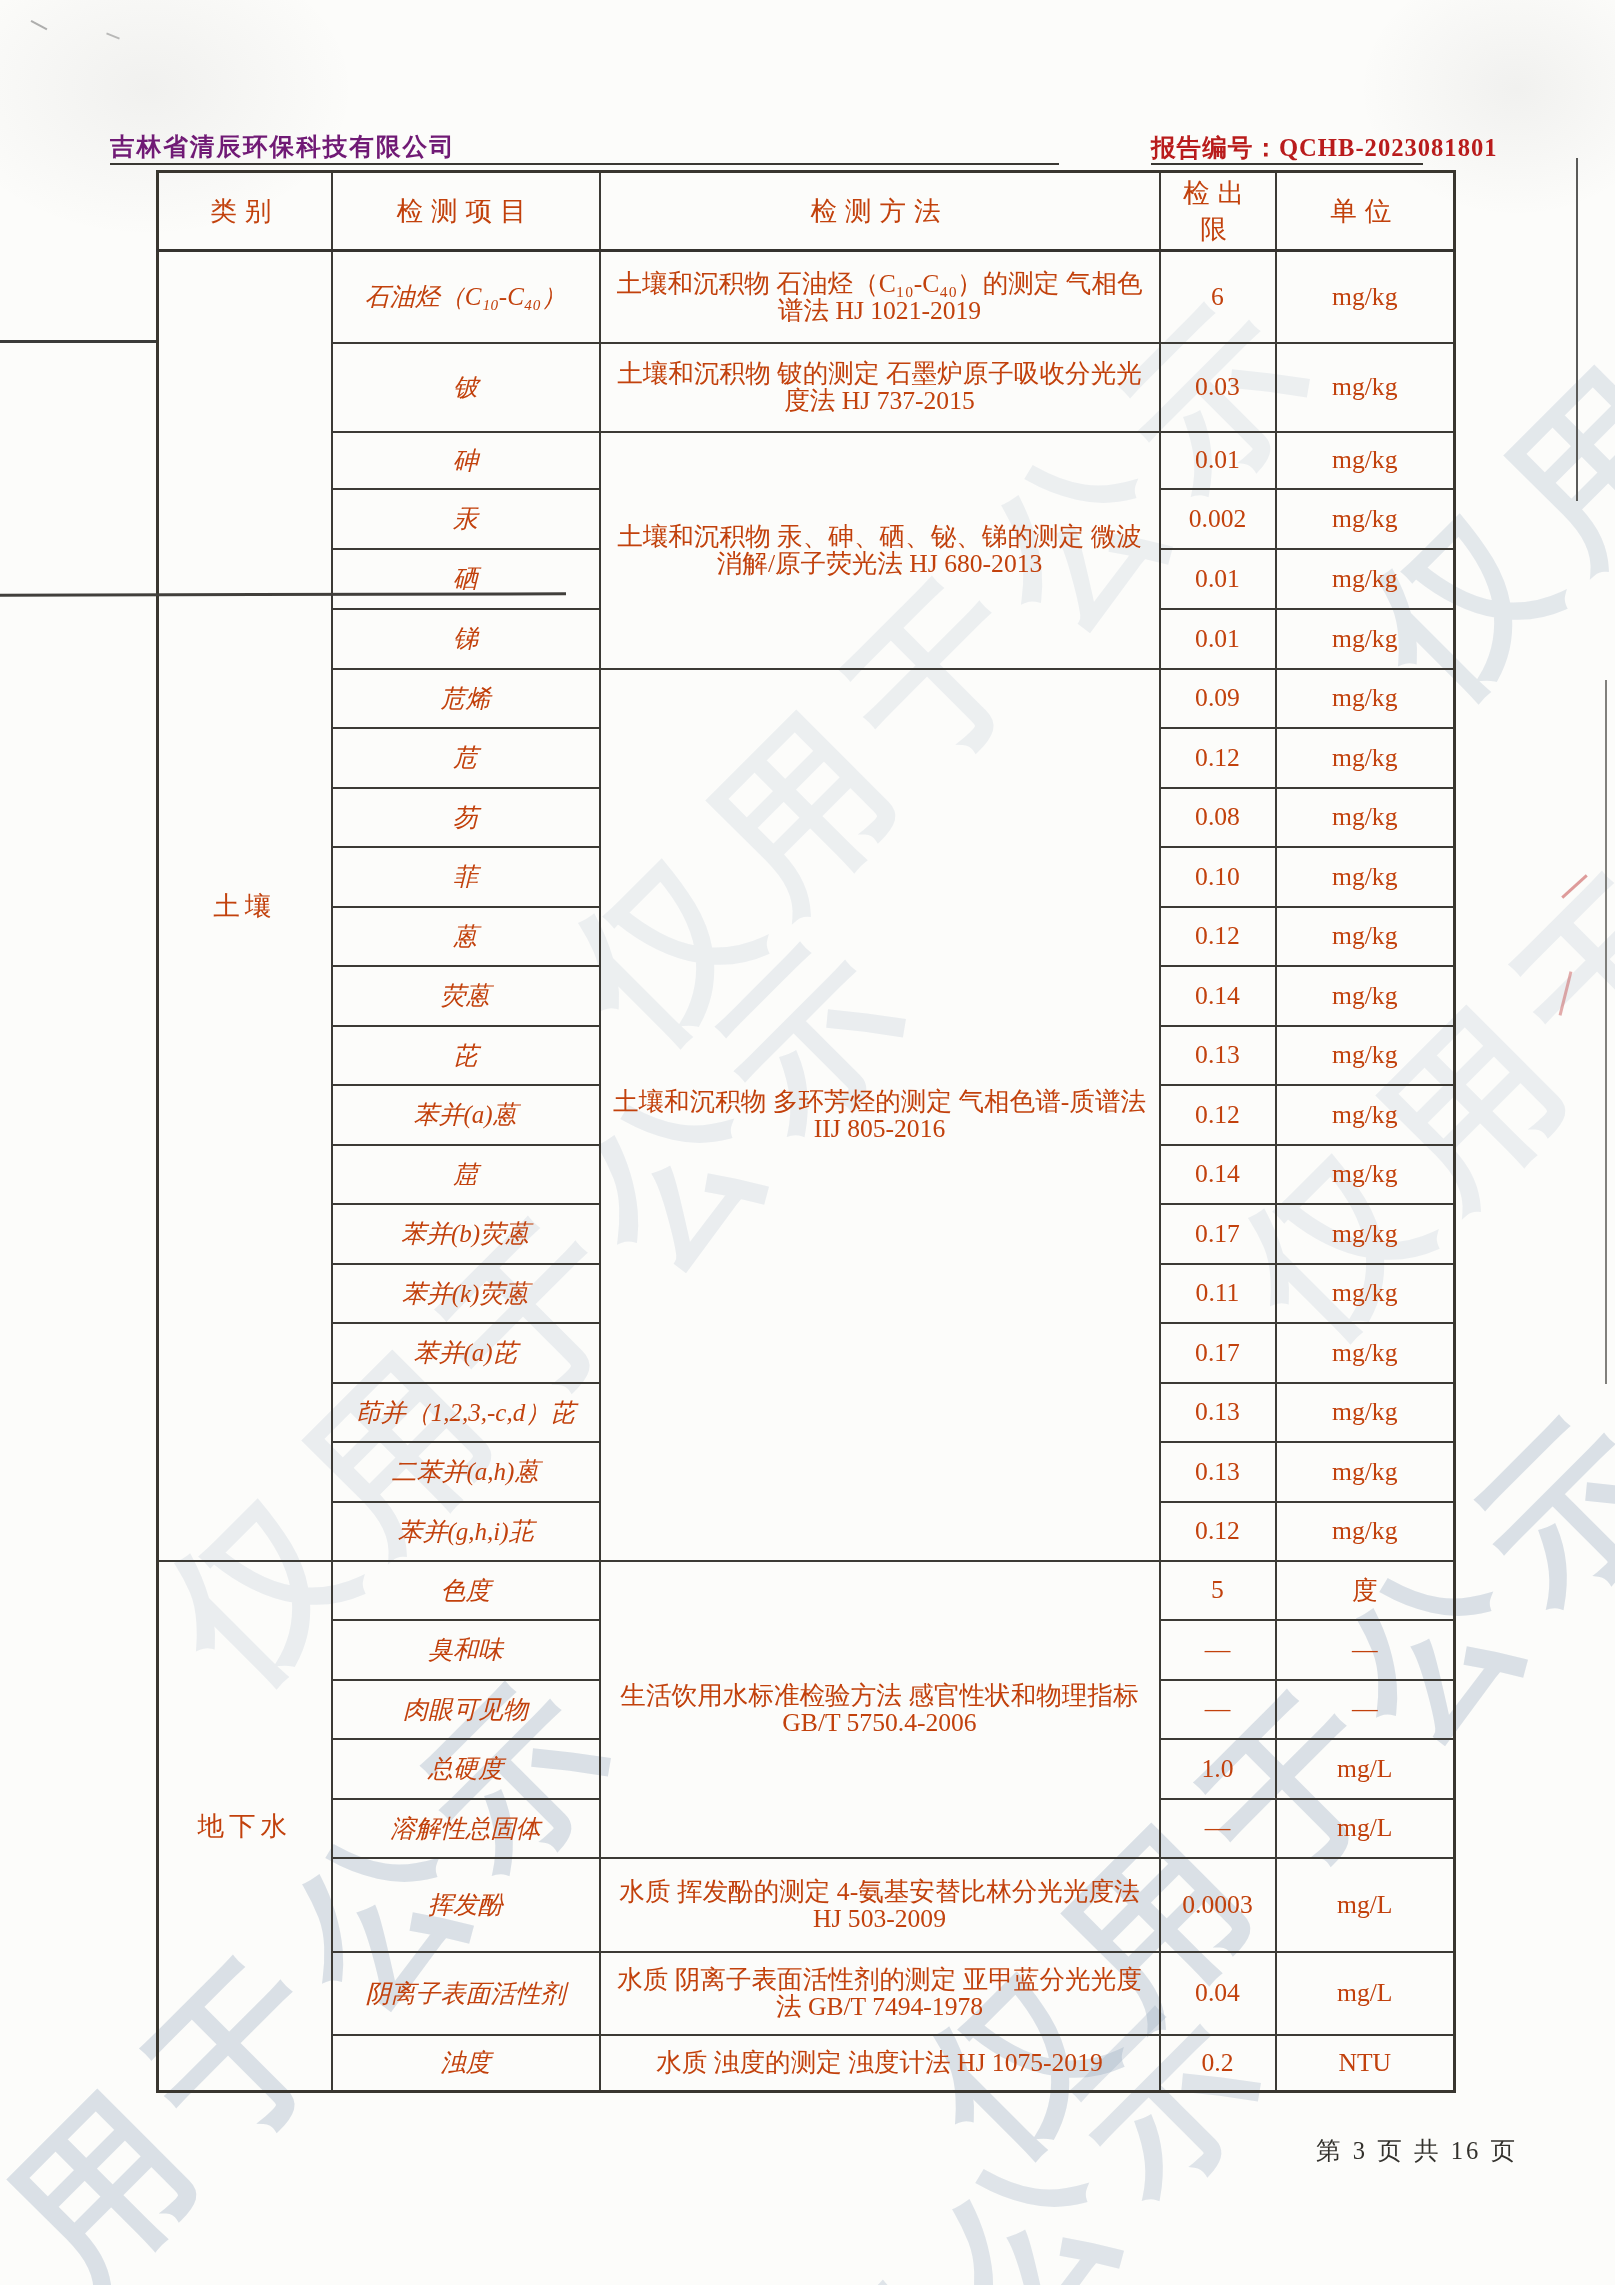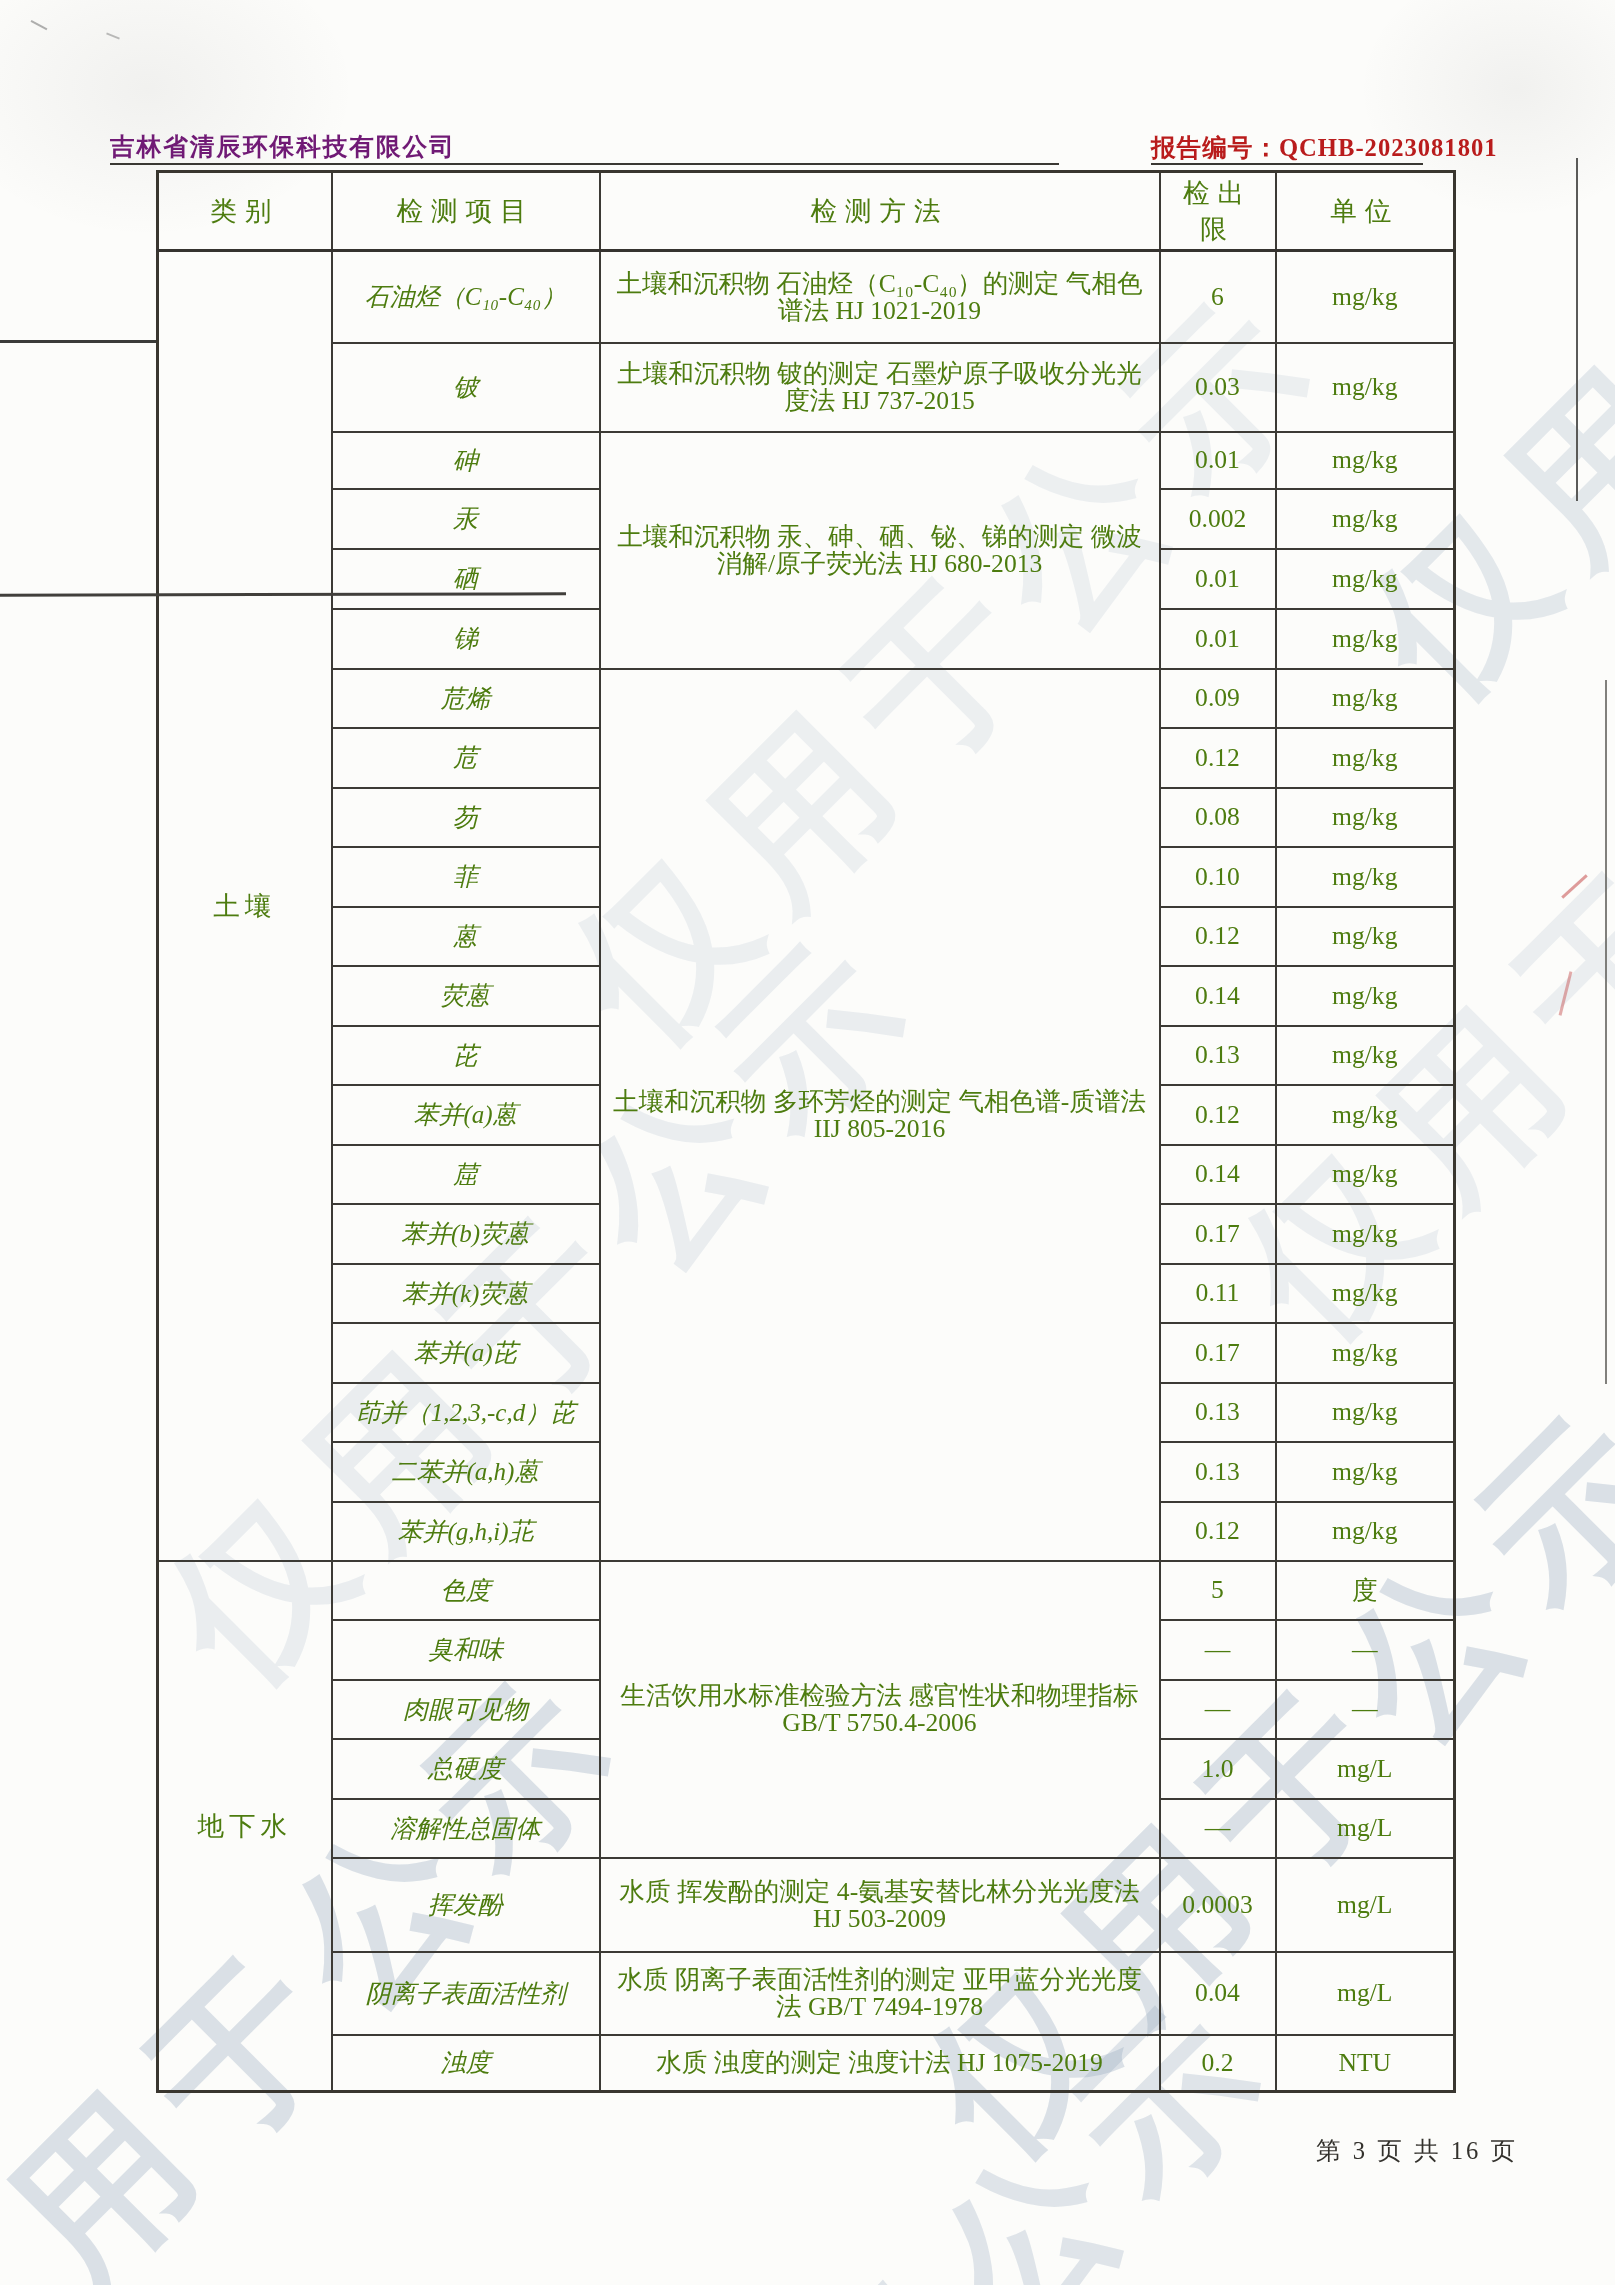--- a/index.html
+++ b/index.html
@@ -16,21 +16,21 @@
   .company-rule{position:absolute;left:110px;top:163px;width:949px;height:2px;background:#3a3833;}
   .report-no{
     position:absolute;left:1151px;top:131px;font-size:24.6px;color:#b91c1c;
     letter-spacing:1px;font-weight:bold;
   }
   .report-rule{position:absolute;left:1151px;top:163px;width:272px;height:2px;background:#3a3833;}
   
   table.det{
     position:absolute;left:156px;top:170px;width:1297px;
     border-collapse:collapse;table-layout:fixed;
-    font-size:25.6px;color:#4d7c0f;
+    font-size:25.6px;color:#c2410c;
   }
   table.det th,table.det td{
     border:2px solid #3c3a35;text-align:center;vertical-align:middle;
     padding:2px 5.9px;overflow:hidden;
   }
   table.det{border:3px solid #39362f;}
   table.det thead th{
     height:54px;font-weight:normal;font-size:26.6px;letter-spacing:7.9px;
     border-bottom:3.9px solid #35332f;
   }

